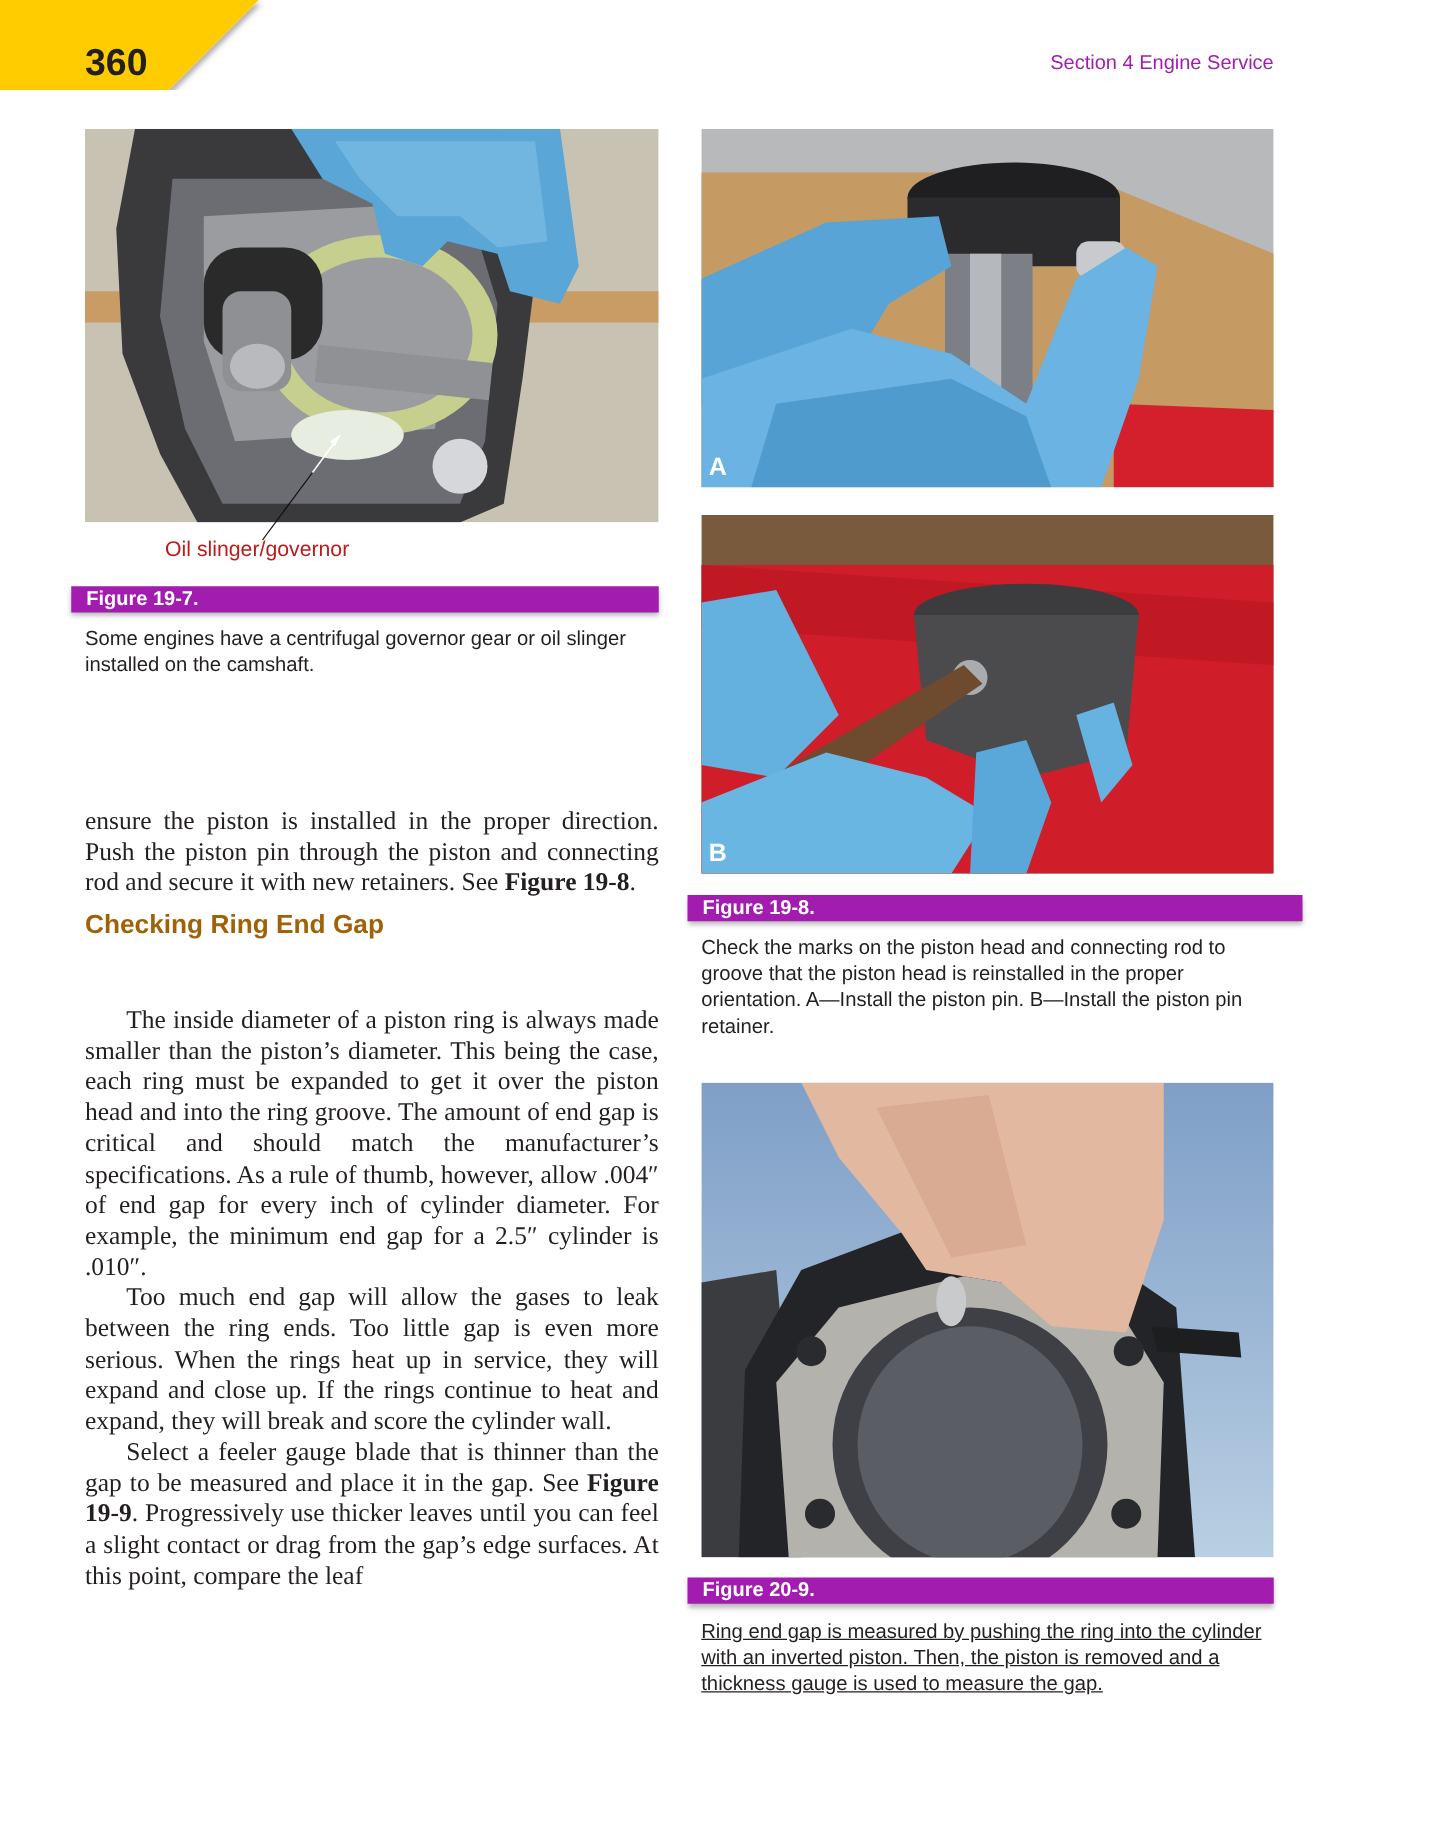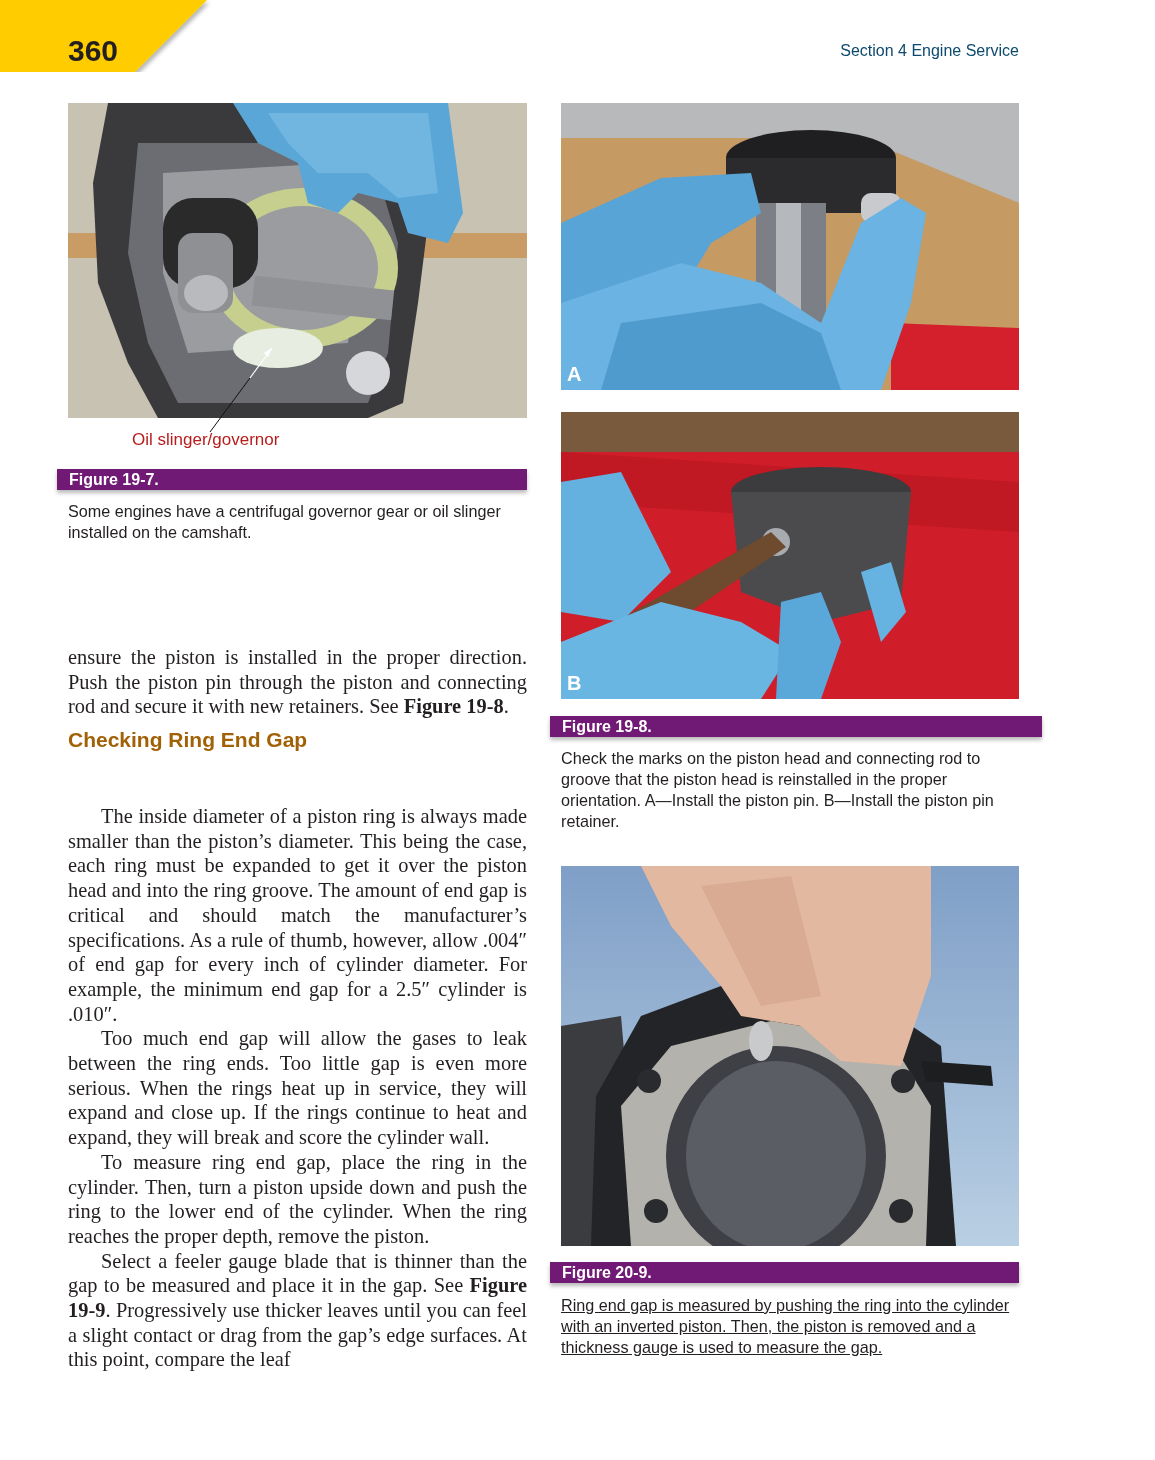--- a/index.html
+++ b/index.html
@@ -2,32 +2,32 @@
 <html><head>
 <meta charset="utf-8">
 <style>
   html, body { margin: 0; padding: 0; background: #ffffff; }
   body { width: 1155px; height: 1460px; position: relative; overflow: hidden; font-family: "Liberation Sans", sans-serif; color: #231f20; }
 
   
   .page-tab { position: absolute; left: 0; top: 0; width: 215px; height: 72px; }
   .page-tab svg { display: block; }
   .page-number { position: absolute; left: 68px; top: 34px; font-family: "Liberation Sans", sans-serif; font-weight: bold; font-size: 30px; color: #231f20; }
-  .running-head { position: absolute; right: 136px; top: 42px; font-size: 16px; color: #0c4a6e; }
+  .running-head { position: absolute; right: 136px; top: 42px; font-size: 16px; color: #a21caf; }
 
   
   .photo { position: absolute; overflow: hidden; }
   .photo svg { display: block; width: 100%; height: 100%; }
   .panel-letter { position: absolute; color: #fff; font-weight: bold; font-size: 20px; font-family: "Liberation Sans", sans-serif; }
 
   
   .callout-label { position: absolute; left: 132px; top: 430px; font-size: 17px; color: #b91c1c; }
 
   
-  .fig-bar { position: absolute; height: 21px; background: #701a75; box-shadow: 0 3px 4px rgba(0,0,0,0.28); }
+  .fig-bar { position: absolute; height: 21px; background: #a21caf; box-shadow: 0 3px 4px rgba(0,0,0,0.28); }
   .fig-bar span { display: block; color: #fff; font-weight: bold; font-size: 16px; line-height: 21px; padding-left: 12px; font-family: "Liberation Sans", sans-serif; }
   .fig-caption { position: absolute; font-size: 16.2px; line-height: 21px; color: #231f20; font-family: "Liberation Sans", sans-serif; }
 
   
   .body-col { position: absolute; left: 68px; width: 459px; font-family: "Liberation Serif", serif; font-size: 20.4px; line-height: 24.7px; color: #231f20; text-align: justify; margin-top: 39px; }
   .body-col p { margin: 0; }
   .body-col p.indent { text-indent: 33px; }
   .body-col b { font-weight: bold; }
   .section-heading { position: absolute; left: 68px; top: 728px; font-family: "Liberation Sans", sans-serif; font-weight: bold; font-size: 21px; color: #a16207; }
 </style>
@@ -82,21 +82,20 @@
   <p>
     <span>ensure the piston is installed in the proper direction. Push the piston pin through the piston and connecting rod and secure it with new retainers. See </span><b>Figure 19-8</b><span>.</span>
   </p>
 </div>
 
 <div class="section-heading">Checking Ring End Gap</div>
 
 <div class="body-col" style="top:765px;">
   <p class="indent">The inside diameter of a piston ring is always made smaller than the piston’s diameter. This being the case, each ring must be expanded to get it over the piston head and into the ring groove. The amount of end gap is critical and should match the manufacturer’s specifications. As a rule of thumb, however, allow .004″ of end gap for every inch of cylinder diameter. For example, the minimum end gap for a 2.5″ cylinder is .010″.</p>
   <p class="indent">Too much end gap will allow the gases to leak between the ring ends. Too little gap is even more serious. When the rings heat up in service, they will expand and close up. If the rings continue to heat and expand, they will break and score the cylinder wall.</p>
-  <p class="indent">To measure ring end gap, place the ring in the cylinder. Then, turn a piston upside down and push the ring to the lower end of the cylinder. When the ring reaches the proper depth, remove the piston.</p>
   <p class="indent"><span>Select a feeler gauge blade that is thinner than the gap to be measured and place it in the gap. See </span><b>Figure 19-9</b><span>. Progressively use thicker leaves until you can feel a slight contact or drag from the gap’s edge surfaces. At this point, compare the leaf</span></p>
 </div>
 
 <div class="photo" style="left:561px; top:103px; width:458px; height:287px;">
   <svg viewBox="0 0 458 287" preserveAspectRatio="none">
     <rect width="458" height="287" fill="#b7b9bb"></rect>
     <path d="M0,35 L300,35 L458,100 L458,287 L0,287 Z" fill="#c59a63"></path>
     <path d="M330,220 L458,225 L458,287 L330,287 Z" fill="#d3202c"></path>
     <ellipse cx="250" cy="55" rx="85" ry="28" fill="#1f1f22"></ellipse>
     <rect x="165" y="55" width="170" height="55" fill="#2b2b2e"></rect>

